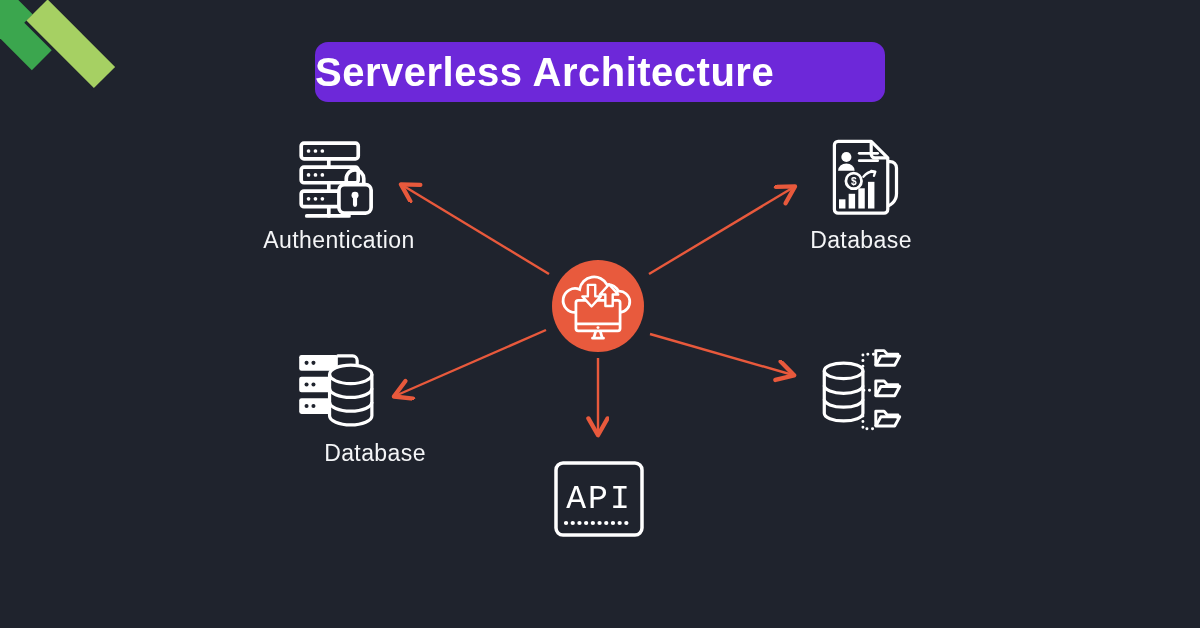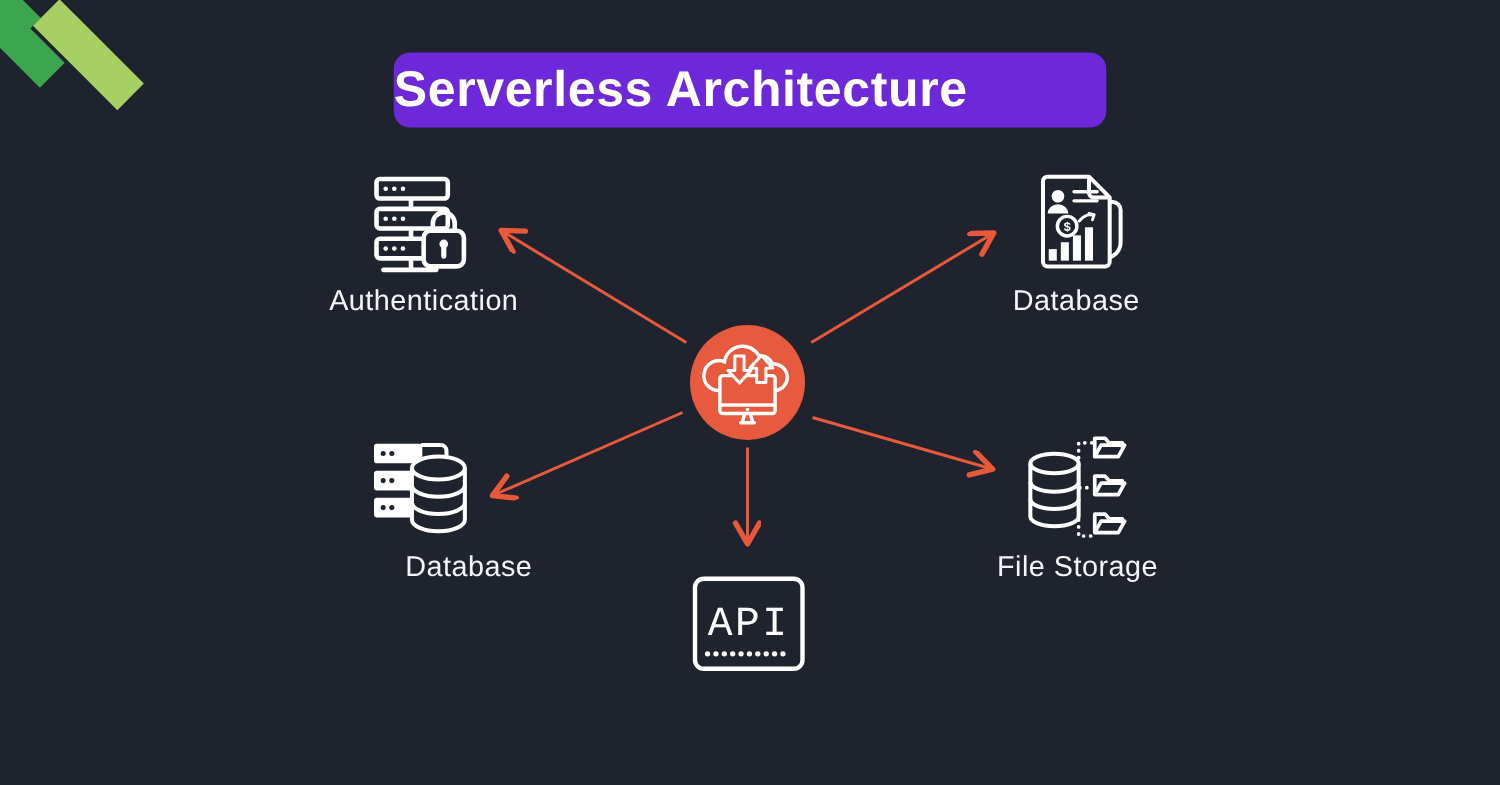--- a/index.html
+++ b/index.html
@@ -169,21 +169,20 @@
     </g>
     <g stroke="#fff" stroke-width="3.2" fill="none" stroke-linecap="round" stroke-dasharray="0.1 6">
       <path d="M51,22 V9 H63"></path>
       <path d="M52,48 H63"></path>
       <path d="M51,76 V90 H63"></path>
     </g>
     <use href="#folder" x="64" y="2"></use>
     <use href="#folder" x="64" y="35"></use>
     <use href="#folder" x="64" y="68"></use>
   </svg>
-  <div class="node-label" style="left:862px; top:440px;">File Storage</div>
 
   <svg class="node-icon" style="left:553px; top:460px;" width="92" height="78" viewBox="0 0 92 78">
     <rect x="3" y="3" width="86" height="72" rx="7" fill="none" stroke="#fff" stroke-width="3.5"></rect>
     <text x="46" y="48" text-anchor="middle" class="api-text">API</text>
     <line x1="13" y1="63" x2="79" y2="63" stroke="#fff" stroke-width="4.2" stroke-linecap="round" stroke-dasharray="0.1 6.6"></line>
   </svg>
 
 </div>
 
 </body></html>

